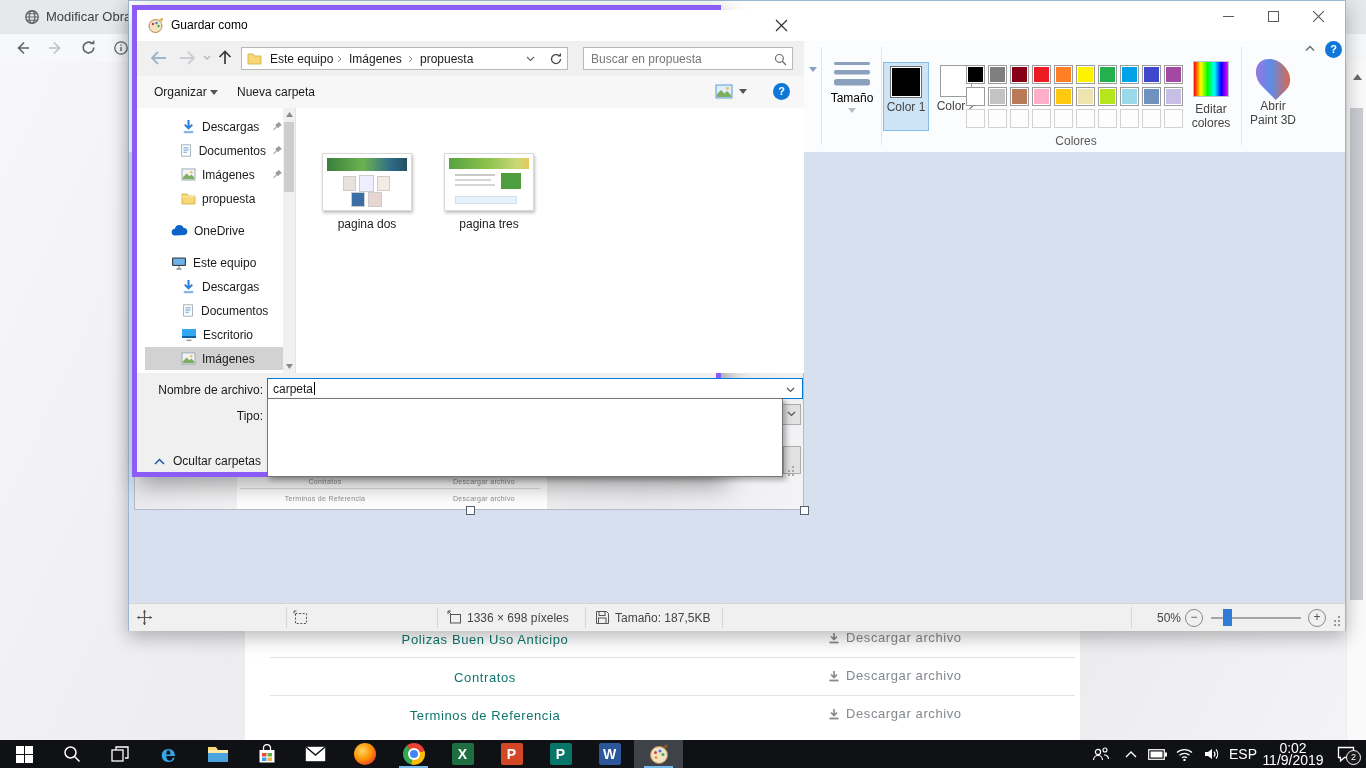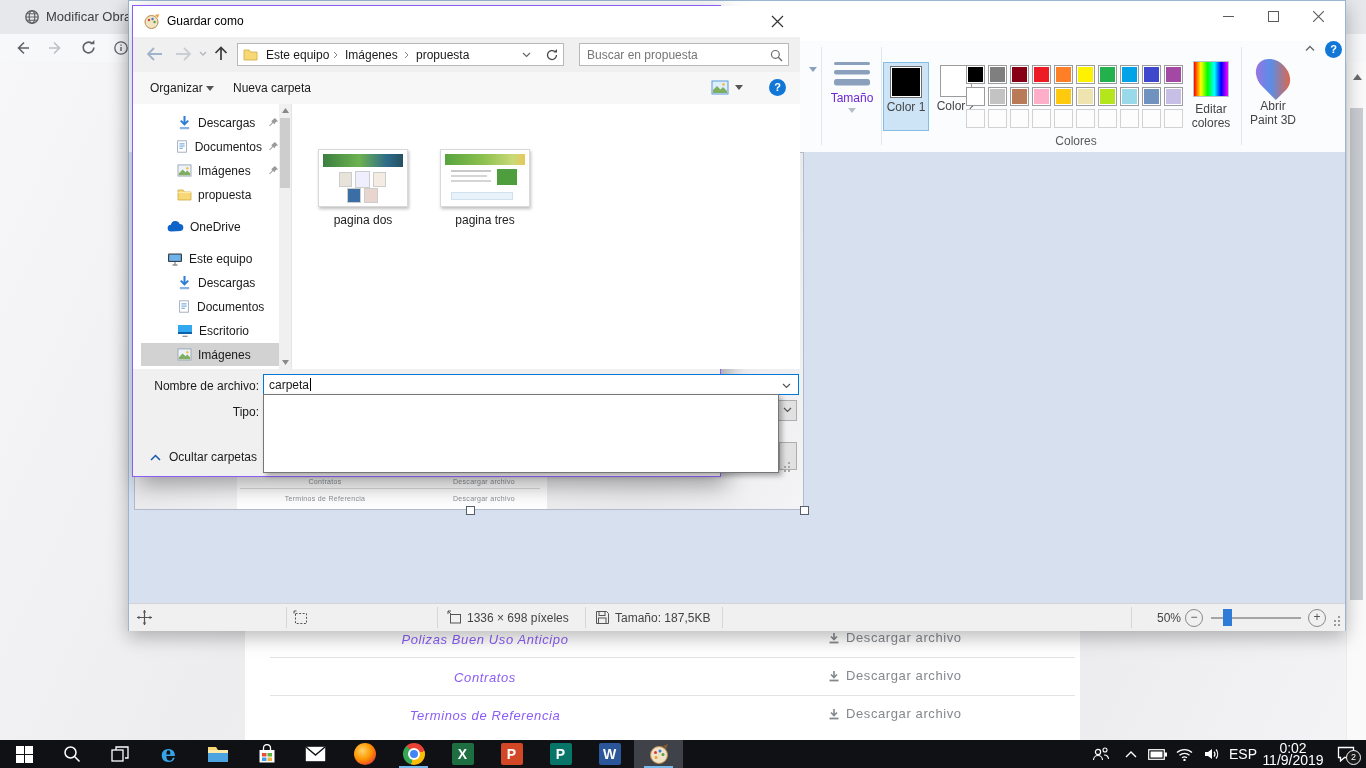--- a/index.html
+++ b/index.html
@@ -4,38 +4,38 @@
 <style>
   html,body{margin:0;padding:0;background:#000;}
   #screen{position:relative;width:1366px;height:768px;overflow:hidden;font-family:"Liberation Sans","DejaVu Sans",sans-serif;background:#eef0f2;}
   .abs{position:absolute;}
   .ico svg{display:block;}
   
   #tabstrip{left:0;top:0;width:1366px;height:34px;background:#e6e8eb;}
   #btoolbar{left:0;top:34px;width:1366px;height:28px;background:#f7f8fa;border-bottom:1px solid #e2e4e6;}
   #bpage{left:0;top:62px;width:1366px;height:678px;background:linear-gradient(115deg,#f7f7f9 0%,#ededf0 30%,#f5f5f7 55%,#ececef 80%,#f4f4f6 100%);}
   #bpanel{left:245px;top:0;width:835px;height:678px;background:#fff;}
-  .prow-name{color:#8b5cf6;font-size:13px;letter-spacing:.6px;font-style:italic;}
+  .prow-name{color:#0f766e;font-size:13px;letter-spacing:.6px;}
   .prow-sep{height:1px;background:#e3e3e3;}
   .dl-link{color:#83888d;font-size:13px;letter-spacing:.6px;display:flex;align-items:center;gap:6px;}
   #bscroll{left:1346px;top:62px;width:20px;height:678px;background:#fafafa;border-left:1px solid #ececec;}
   #bthumb{left:1350px;top:108px;width:13px;height:492px;background:#c9ccd0;}
   
   #paint{left:128px;top:0;width:1218px;height:631px;background:#fff;border:1px solid #9ab6d2;box-sizing:border-box;box-shadow:0 6px 18px rgba(0,0,0,.28);}
   .capbtn{width:45px;height:30px;display:flex;align-items:center;justify-content:center;}
   #ribbon{left:0;top:40px;width:1216px;height:111px;background:#fbfcfd;border-bottom:1px solid #c5d6e8;}
   .vsep{width:1px;background:#e1e6ec;}
   .rlabel{font-size:12px;color:#444;text-align:center;line-height:14px;}
-  .rlabel.dis{color:#6d28d9;}
+  .rlabel.dis{color:#000000;}
   .swatch{width:19px;height:19px;box-sizing:border-box;border:1px solid #9c9c9c;box-shadow:inset 0 0 0 1px #fff;}
   .swatch.empty{border:1px solid #d2d2d2;box-shadow:none;background:#fdfdfd;}
   #statusbar{left:0;top:602px;width:1216px;height:27px;background:#f0f0f0;border-top:1px solid #d4d4d4;font-size:12px;color:#444;}
   .ssep{position:absolute;top:3px;width:1px;height:21px;background:#d6d6d6;}
   
-  #dlg{left:132px;top:5px;width:589px;height:472px;background:#f0f0f0;border:1px solid #8b5cf6;box-sizing:border-box;box-shadow:6px 8px 22px rgba(0,0,0,.35);font-size:12px;color:#1a1a1a;}
+  #dlg{left:132px;top:5px;width:589px;height:472px;background:#f0f0f0;border:5px solid #8b5cf6;box-sizing:border-box;box-shadow:6px 8px 22px rgba(0,0,0,.35);font-size:12px;color:#1a1a1a;}
   .box{background:#fff;border:1px solid #b8b8b8;box-sizing:border-box;}
   .navitem{position:absolute;left:0;width:146px;height:23px;display:flex;align-items:center;gap:6px;}
   .navitem .lbl{font-size:12px;color:#1a1a1a;white-space:nowrap;}
   .fileitem{position:absolute;width:110px;text-align:center;}
   .thumb{width:88px;height:56px;margin:0 auto;background:#fff;border:1px solid #d9d9d9;box-shadow:1px 2px 3px rgba(0,0,0,.25);position:relative;overflow:hidden;}
   .filelabel{margin-top:6px;font-size:12px;color:#222;}
   .minitxt{font-size:7px;color:#8b8f94;letter-spacing:.3px;white-space:nowrap;}
   
   #taskbar{left:0;top:740px;width:1366px;height:28px;background:#101114;display:flex;align-items:center;}
   .tbtn{width:48px;height:28px;display:flex;align-items:center;justify-content:center;position:relative;flex:0 0 auto;}

